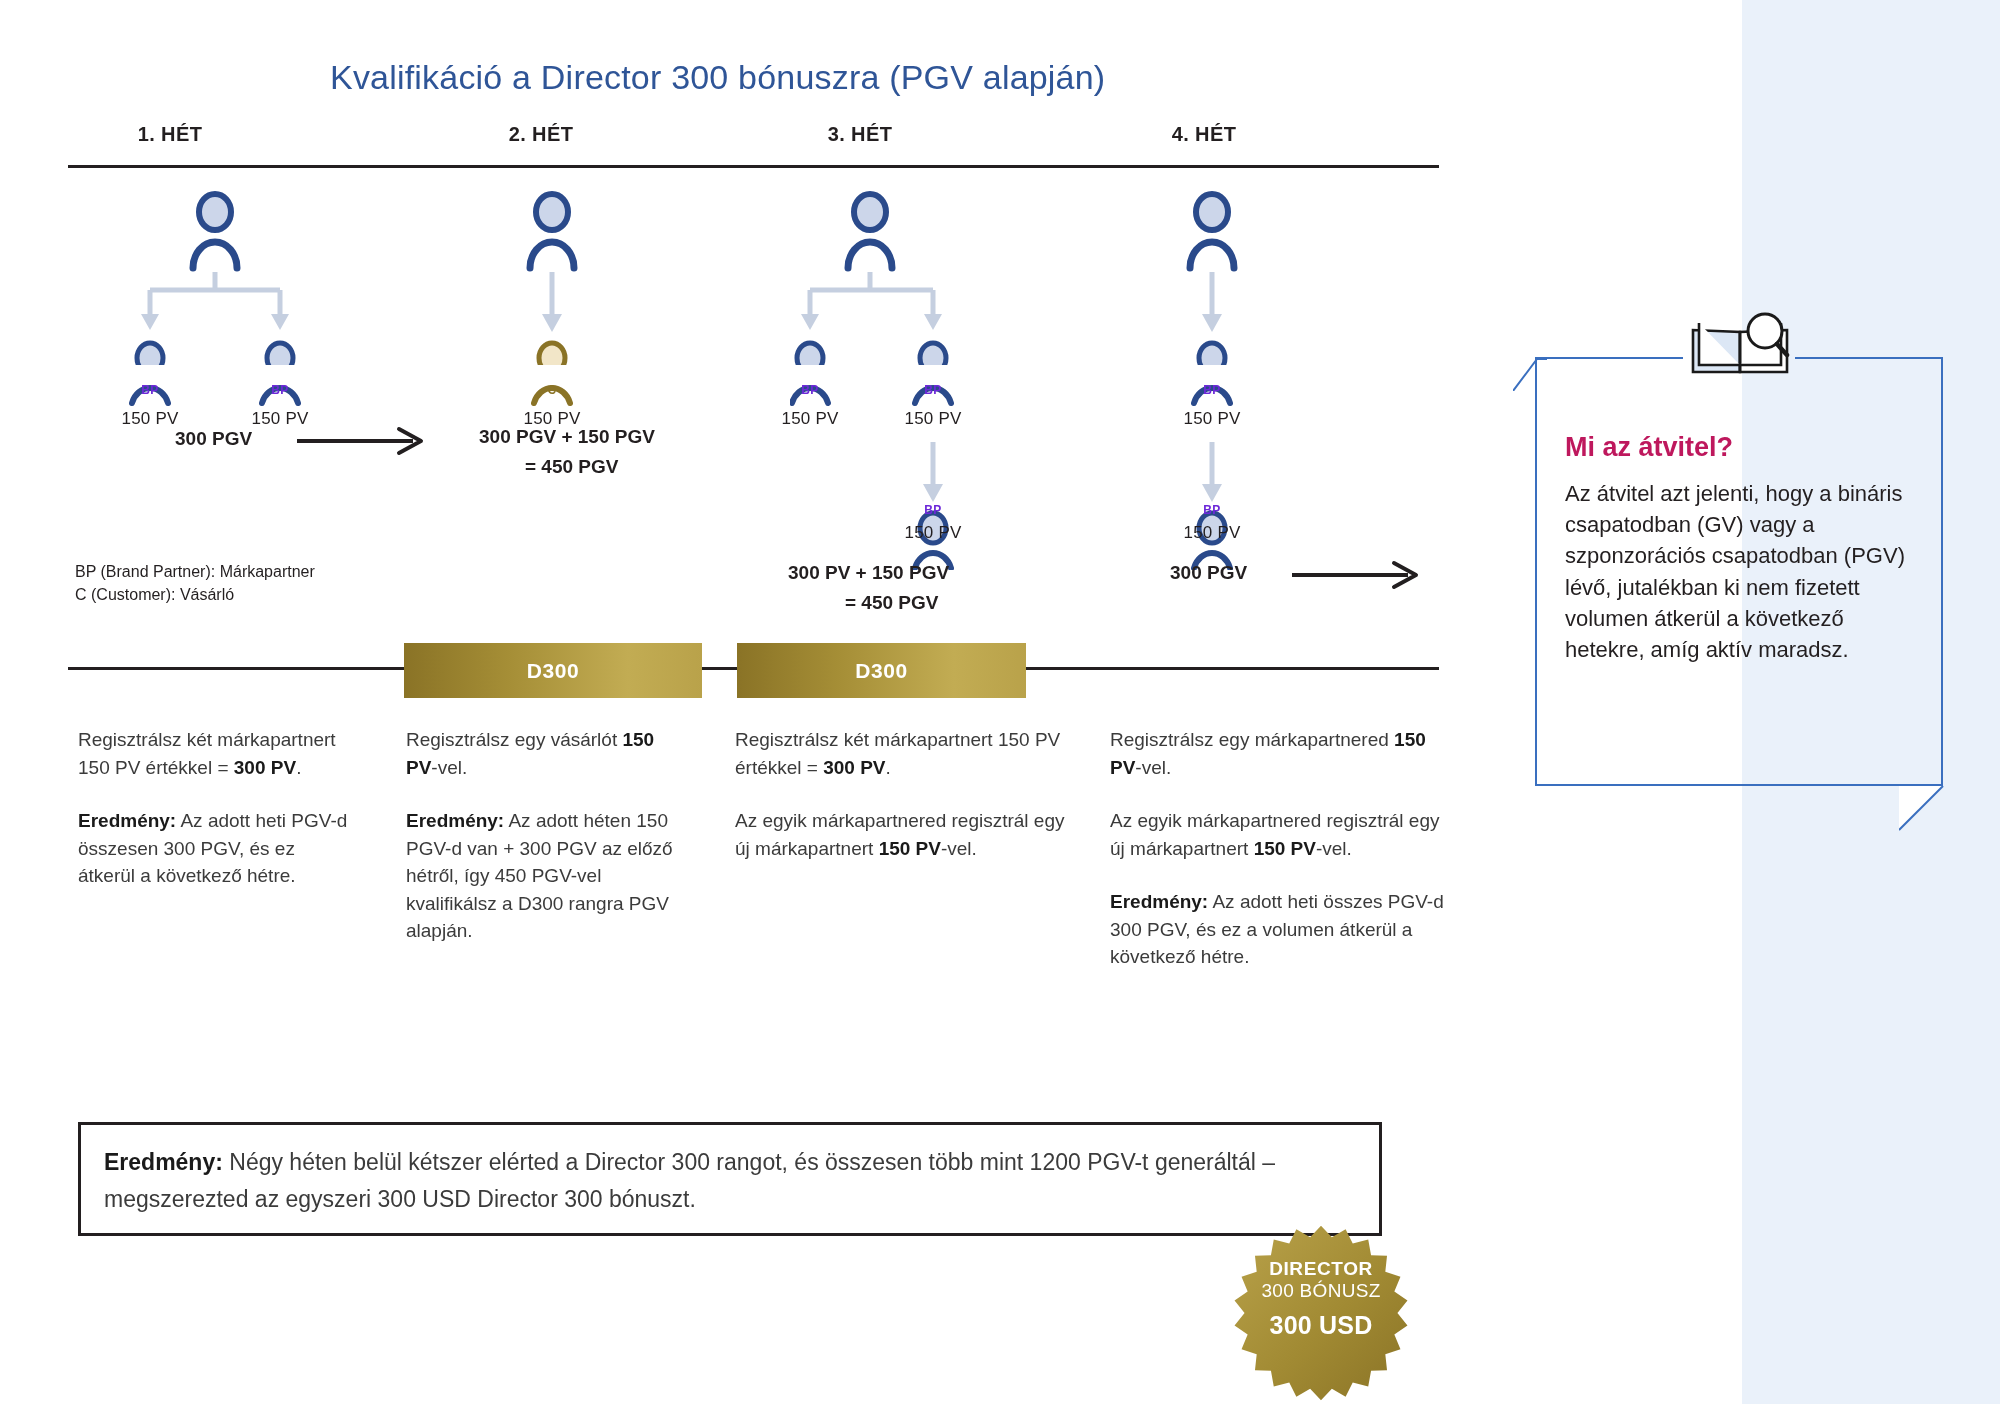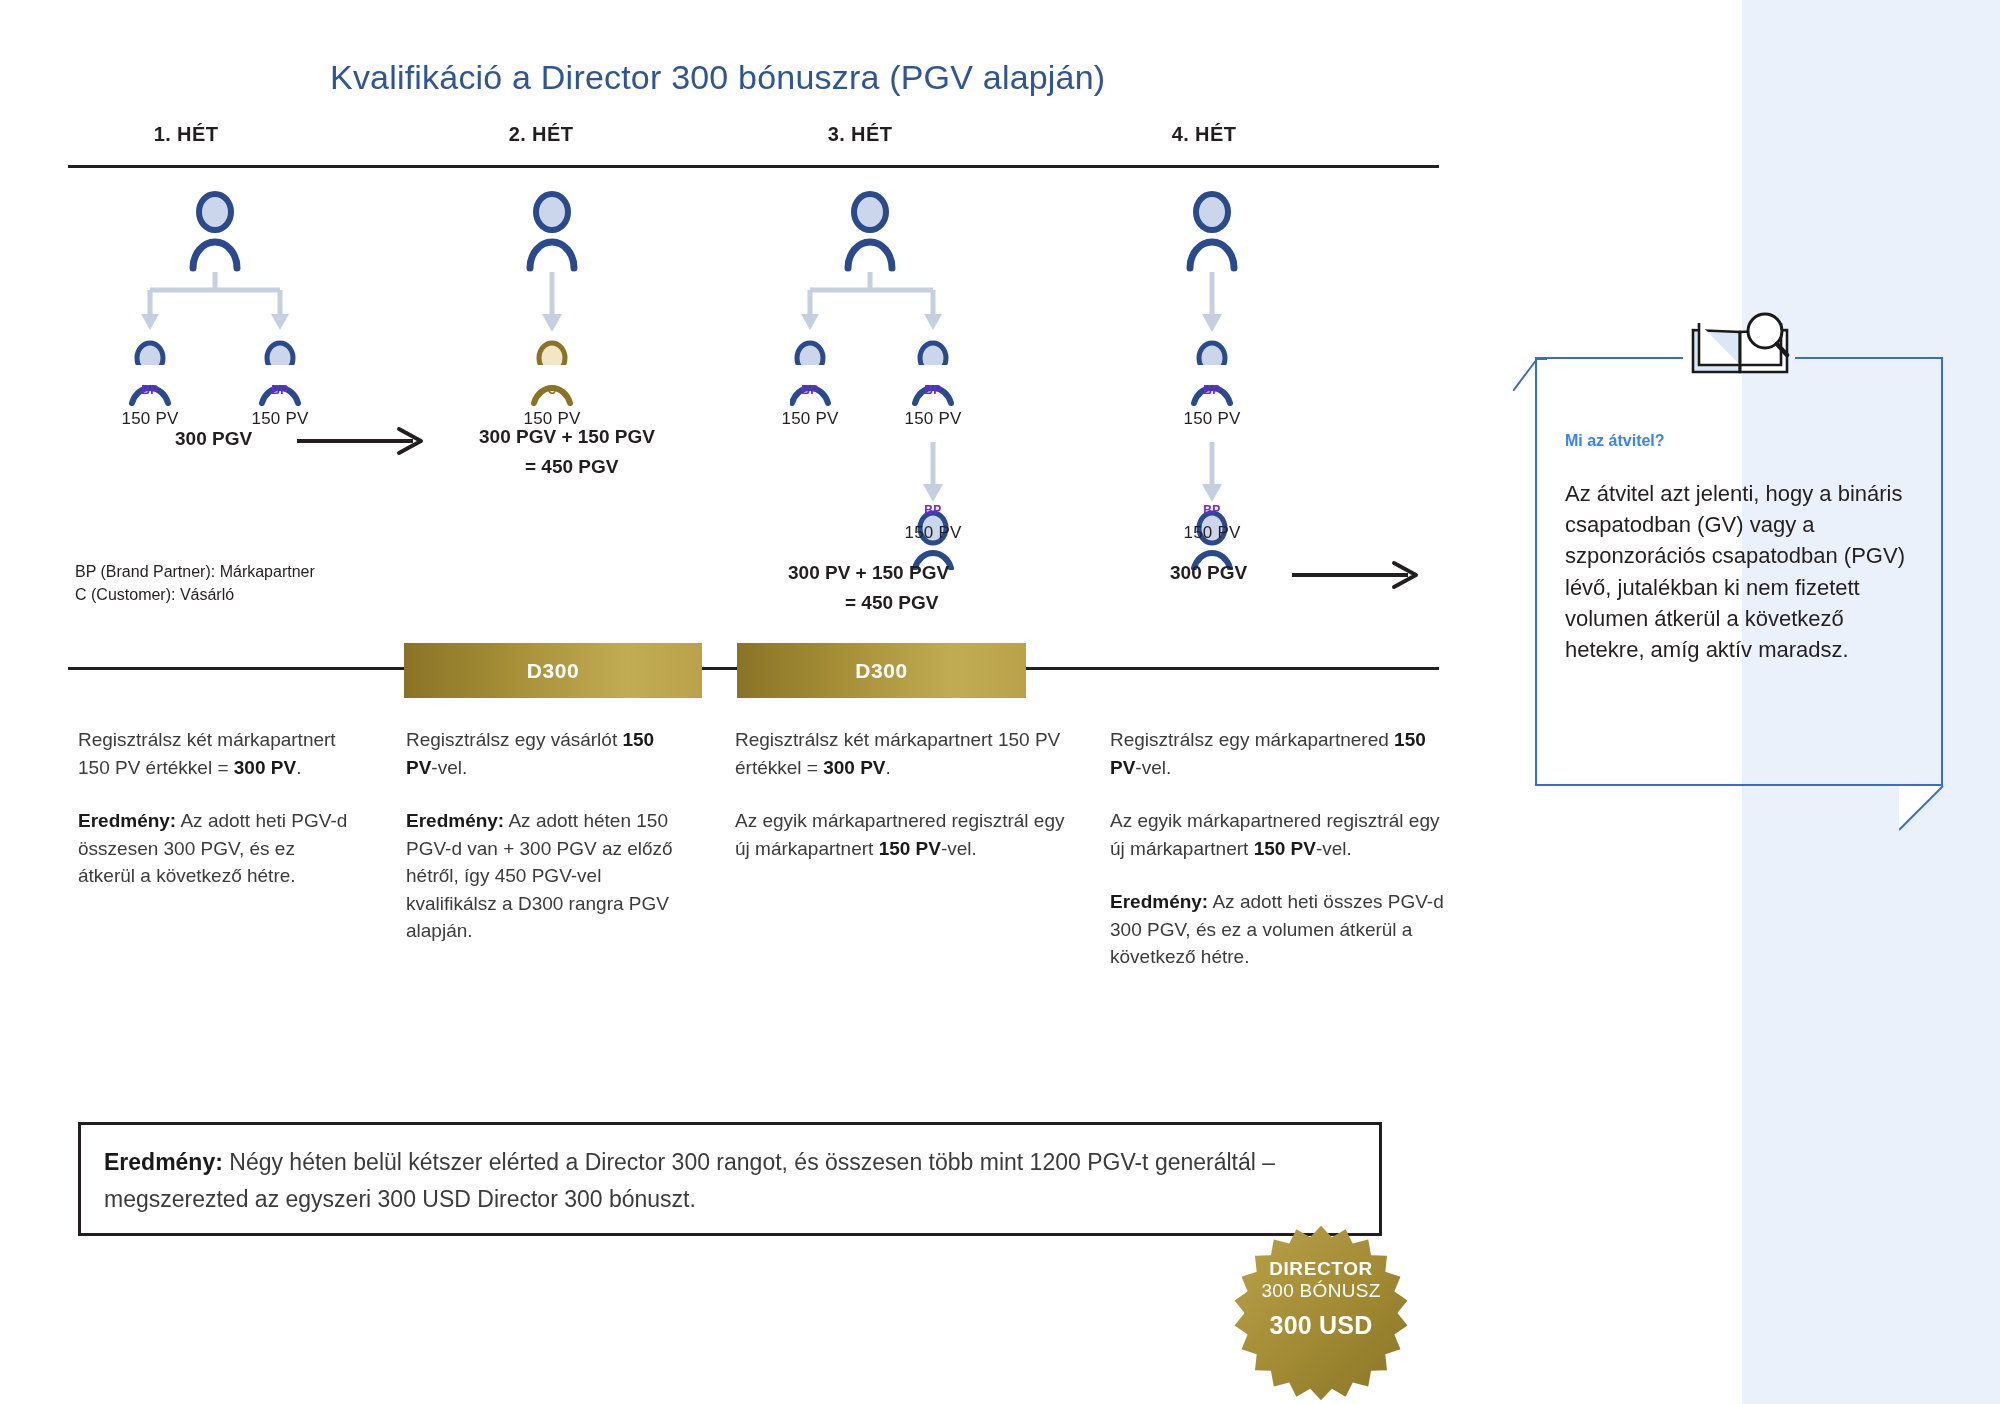--- a/index.html
+++ b/index.html
@@ -65,21 +65,21 @@
   }
   #panel-top-left{position:absolute;left:1535px;top:357px;width:148px;height:2px;background:#3a6fbf;}
   #panel-top-right{position:absolute;left:1795px;top:357px;width:148px;height:2px;background:#3a6fbf;}
   #panel-notch{
     position:absolute;left:1513px;top:357px;width:34px;height:34px;
   }
   #panel-tail{
     position:absolute;left:1899px;top:786px;width:46px;height:46px;
   }
   #panel-title{
-    position:absolute;left:1565px;top:432px;font-size:16px;font-weight:700;color:#3b82f6;
+    position:absolute;left:1565px;top:432px;font-size:27px;font-weight:700;color:#be185d;
   }
   #panel-body{
     position:absolute;left:1565px;top:478px;width:360px;
     font-size:22px;line-height:1.42;color:#231f20;
   }
   #panel-icon{position:absolute;left:1687px;top:310px;width:110px;height:68px;}
 
   
   #result-box{
     position:absolute;left:78px;top:1122px;width:1304px;height:114px;
@@ -105,21 +105,21 @@
   }
   .badge-txt.gold{color:#8a7326;}
 </style>
 </head>
 <body>
 
 <div id="right-strip"></div>
 
 <div id="title">Kvalifikáció a Director 300 bónuszra (PGV alapján)</div>
 
-<div class="week-head" style="left:86px;">1. HÉT</div>
+<div class="week-head" style="left:70px;">1. HÉT</div>
 <div class="week-head" style="left:441px;">2. HÉT</div>
 <div class="week-head" style="left:760px;">3. HÉT</div>
 <div class="week-head" style="left:1104px;">4. HÉT</div>
 
 <div class="rule" id="rule-top"></div>
 <div class="rule" id="rule-mid"></div>
 
 <svg style="position:absolute;left:110px;top:190px;width:230px;height:175px;">
 
   <g>

